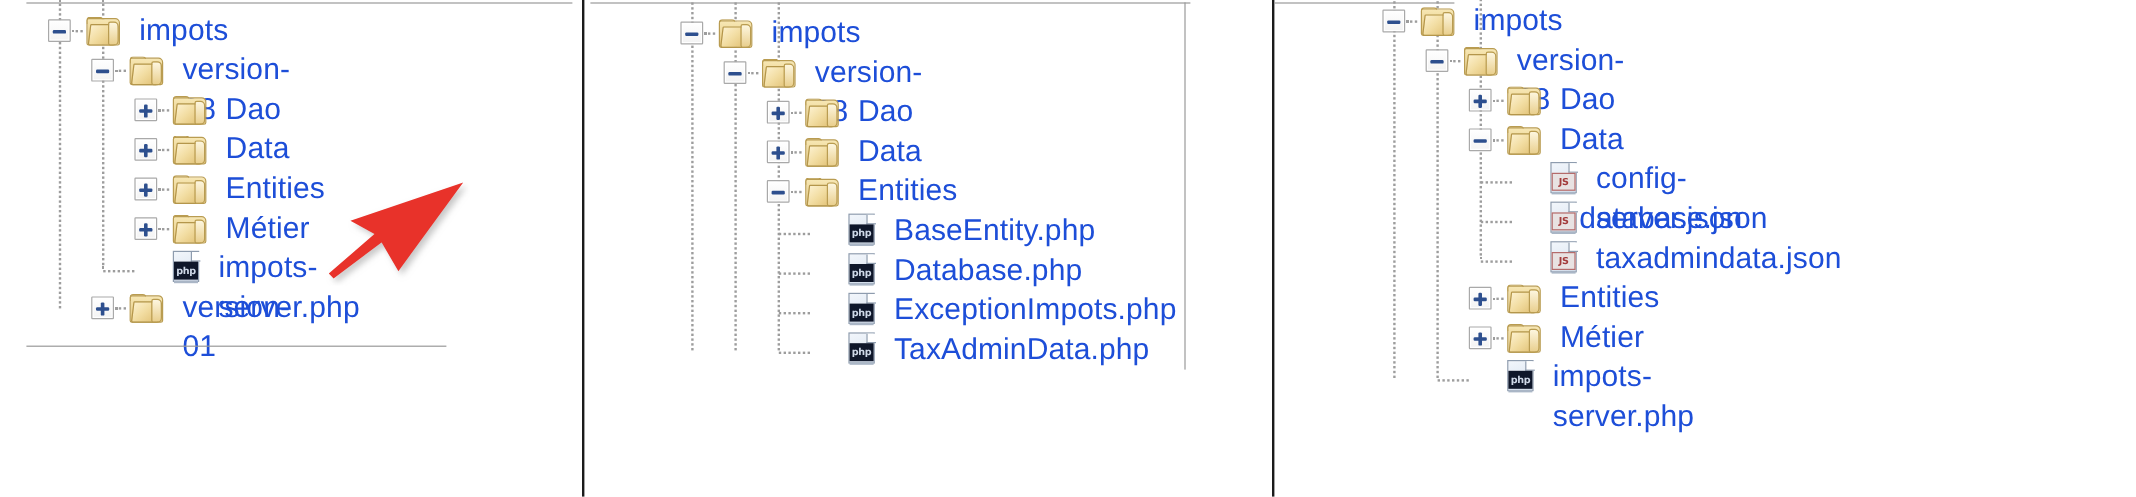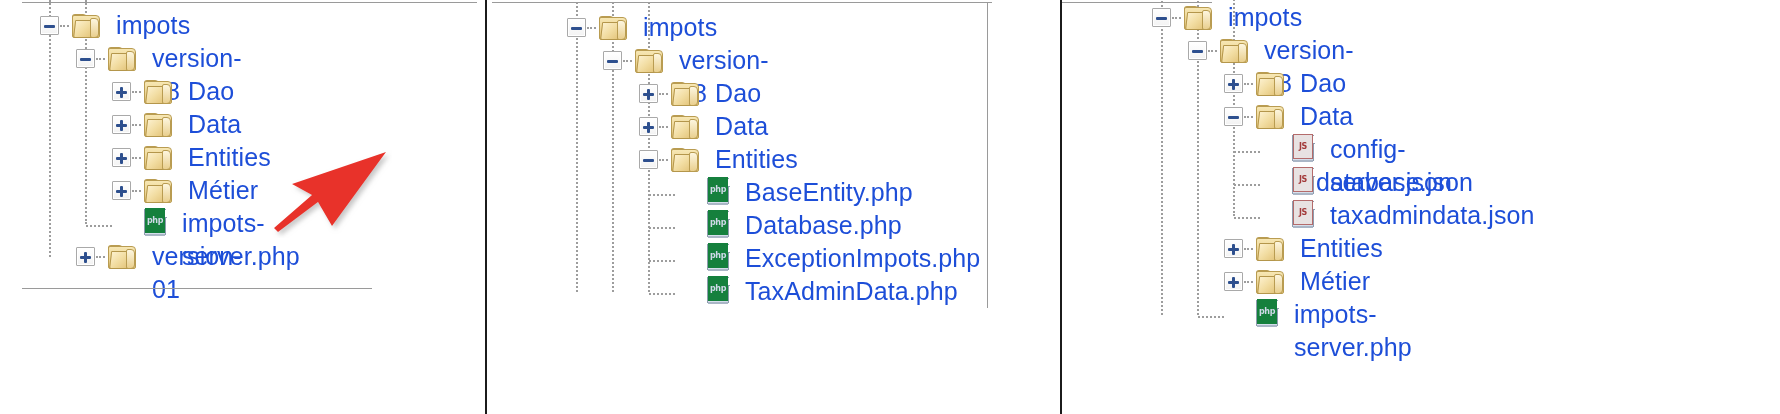--- a/index.html
+++ b/index.html
@@ -87,26 +87,26 @@
     box-sizing:border-box;
     background:linear-gradient(160deg,#f2f6fb 0%,#e2eaf4 55%,#cfdae8 100%);
     border:1px solid #8e9cae;
   }
   .fileicon .fold{
     position:absolute;right:1px;top:1px;width:7px;height:7px;
     background:#ffffff;
     border-left:1px solid #8e9cae;border-bottom:1px solid #8e9cae;
   }
   .fileicon .banner{
-    position:absolute;left:1px;bottom:4px;width:20px;height:25px;
+    position:absolute;left:1px;bottom:4px;width:20px;height:15px;
     display:flex;align-items:center;justify-content:center;
     font-size:8px;font-weight:bold;letter-spacing:-.3px;
     font-family:"DejaVu Sans",sans-serif;
   }
-  .fileicon.php .banner{background:#15803d;color:#cfd9e8;}
+  .fileicon.php .banner{background:#0f172a;color:#cfd9e8;}
   .fileicon.json .banner{background:#e8e2e2;color:#a33b3b;border:1px solid #b46b6b;box-sizing:border-box;}
   .fileicon .shadowline{
     position:absolute;left:1px;bottom:1px;width:20px;height:2px;background:#aab6c6;
   }
 
   
   .arrow{position:absolute;}
   .arrow svg{display:block;}
 </style>
 </head>

